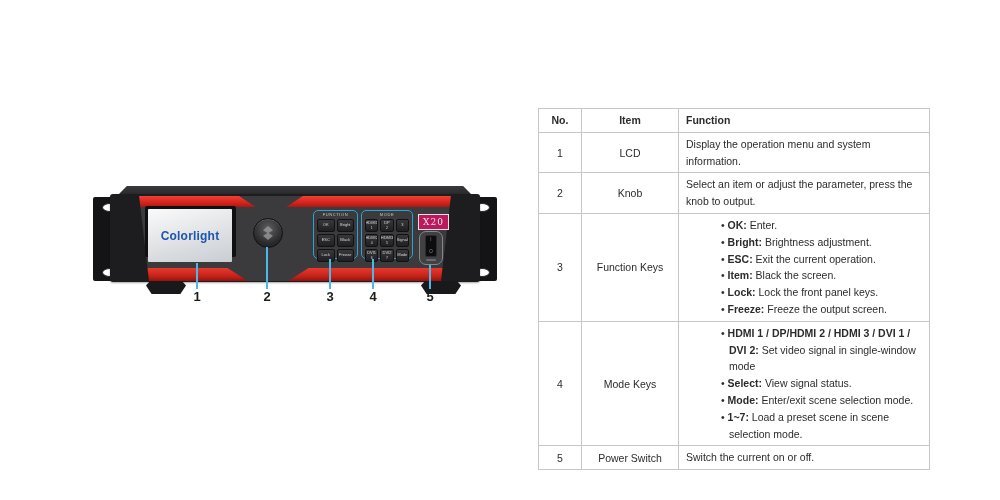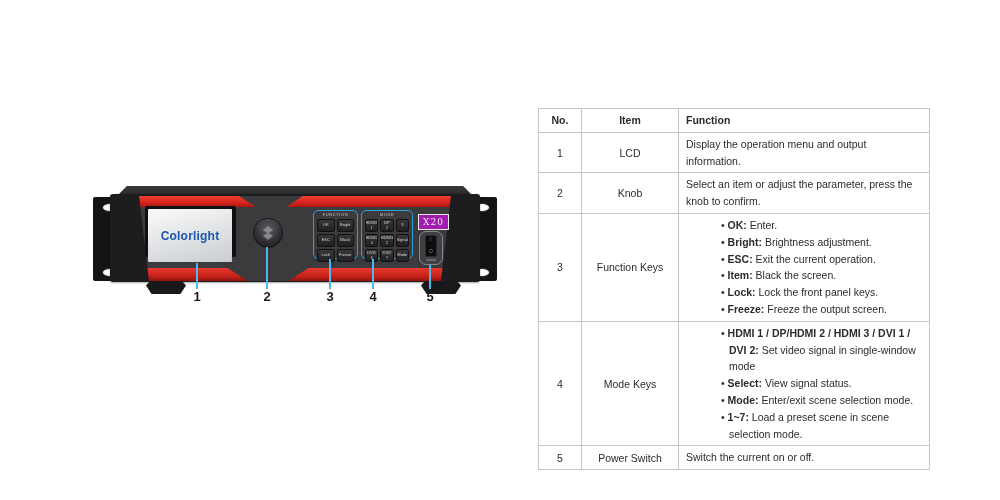--- a/index.html
+++ b/index.html
@@ -31,21 +31,21 @@
         box-shadow:inset 0 1px 1px rgba(255,255,255,.18);display:flex;align-items:center;justify-content:center;}
   .knob-marker{width:10px;height:14px;background:#97979b;opacity:.8;
         clip-path:polygon(50% 0,100% 30%,55% 50%,100% 70%,50% 100%,0 70%,45% 50%,0 30%);}
   .keypad{border:1.5px solid #2da0d8;border-radius:5px;box-sizing:border-box;}
   .kp-label{font-size:4px;color:#c9c9c9;text-align:center;letter-spacing:.6px;margin-top:1px;line-height:5px;}
   .kp-grid{display:grid;gap:2px;margin:2px 3px;}
   .key{background:linear-gradient(#38383b,#202023);border:1px solid #111113;border-radius:2px;
        color:#d5d5d5;display:flex;flex-direction:column;align-items:center;justify-content:center;
        height:11px;font-size:4px;line-height:1.15;text-align:center;overflow:hidden;}
   .key .l2{font-size:3.5px;}
-  .badge{border:1px solid #e5e5e5;background:#a21caf;color:#eeeeee;display:flex;align-items:center;
+  .badge{border:1px solid #e5e5e5;background:#be185d;color:#eeeeee;display:flex;align-items:center;
          justify-content:center;font-family:"DejaVu Serif",serif;font-size:9px;letter-spacing:1px;}
   .pswitch{border:1px solid #86868d;border-radius:7px;display:flex;flex-direction:column;
            align-items:center;justify-content:center;box-sizing:border-box;background:rgba(255,255,255,.03);}
   .rocker{width:12px;height:22px;background:#0d0d0f;border:1px solid #2c2c2f;border-radius:2px;
           display:flex;flex-direction:column;justify-content:space-between;align-items:center;
           padding:2px 0;box-sizing:border-box;}
   .rocker span{font-size:4.5px;color:#8f8f95;line-height:4px;}
   .pswitch .microlabel{width:10px;height:2px;background:#6a6a70;margin-top:2px;border-radius:1px;}
   .foot{background:#19191b;clip-path:polygon(10% 0,90% 0,100% 35%,86% 100%,14% 100%,0 35%);}
   .callout-line{width:2px;background:#49b8ea;}
@@ -183,26 +183,26 @@
       <tr>
         <th class="col-no">No.</th>
         <th class="col-item">Item</th>
         <th class="col-fn">Function</th>
       </tr>
     </thead>
     <tbody>
         <tr>
           <td class="col-no">1</td>
           <td class="col-item">LCD</td>
-          <td class="col-fn">Display the operation menu and output information.</td>
+          <td class="col-fn">Display the operation menu and system information.</td>
         </tr>
         <tr>
           <td class="col-no">2</td>
           <td class="col-item">Knob</td>
-          <td class="col-fn">Select an item or adjust the parameter, press the knob to confirm.</td>
+          <td class="col-fn">Select an item or adjust the parameter, press the knob to output.</td>
         </tr>
         <tr>
           <td class="col-no">3</td>
           <td class="col-item">Function Keys</td>
           <td class="col-fn">
             <div class="bullet">• <b>OK:</b> Enter.</div>
             <div class="bullet">• <b>Bright:</b> Brightness adjustment.</div>
             <div class="bullet">• <b>ESC:</b> Exit the current operation.</div>
             <div class="bullet">• <b>Item:</b> Black the screen.</div>
             <div class="bullet">• <b>Lock:</b> Lock the front panel keys.</div>

